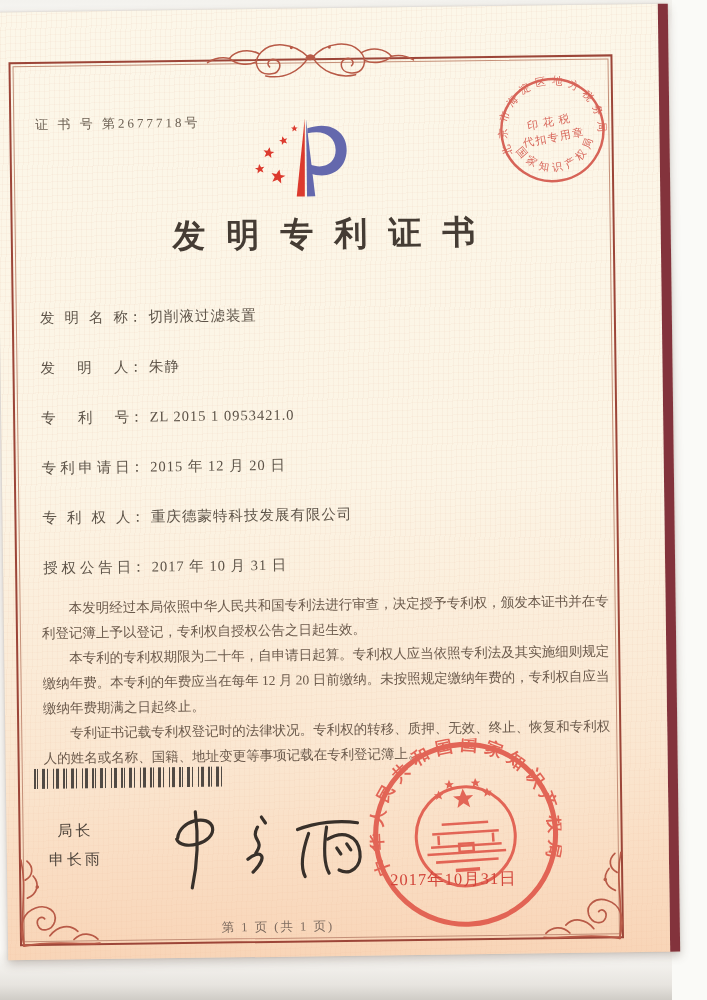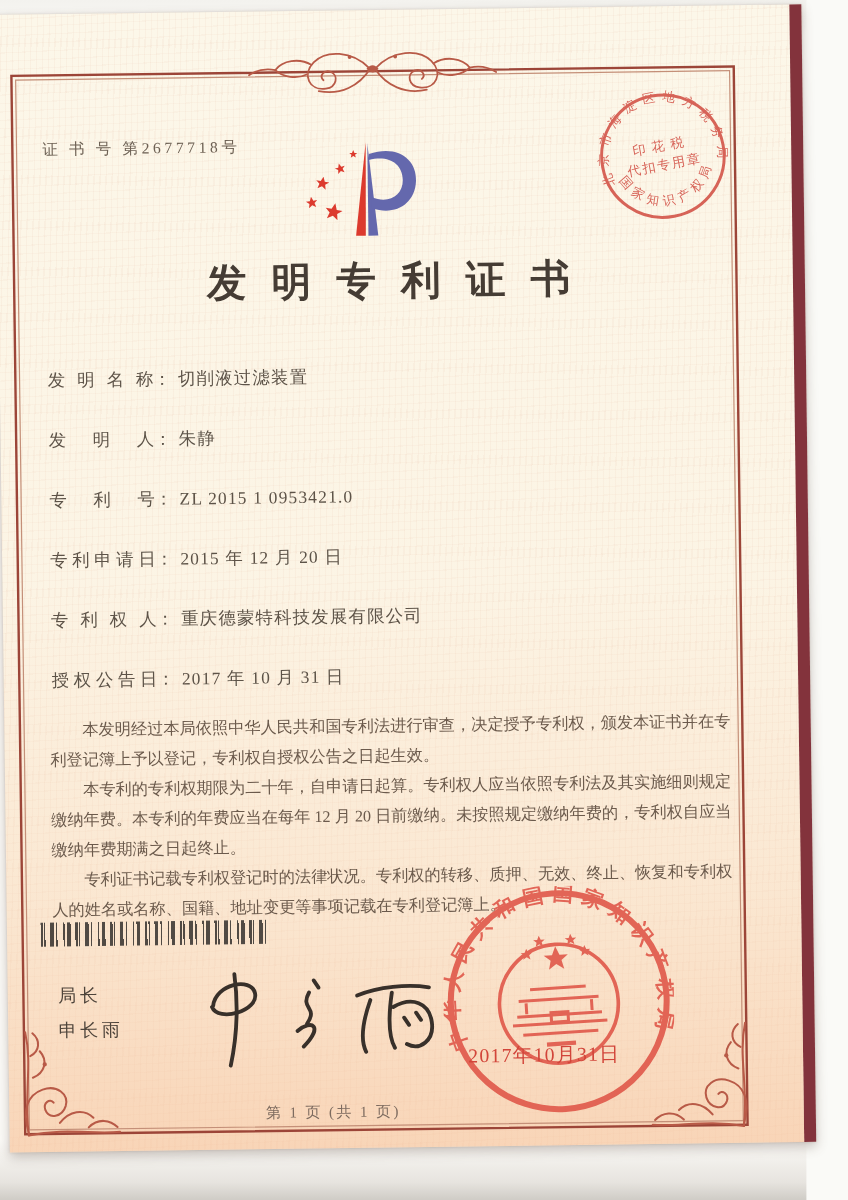--- a/index.html
+++ b/index.html
@@ -36,21 +36,21 @@
   .paras{left:38px;top:584px;width:578px;color:#6b5a4c;font-size:13.5px;line-height:25px;}
   .paras p{margin:0;text-indent:2em;}
   .barcode{left:28px;top:757px;width:190px;height:20px;opacity:.85;
     background:repeating-linear-gradient(90deg,
       #332f2c 0 2px, transparent 2px 3px,
       #332f2c 3px 4px, transparent 4px 8px,
       #332f2c 8px 11px, transparent 11px 13px,
       #332f2c 13px 14px, transparent 14px 19px,
       #332f2c 19px 20px, transparent 20px 22px,
       #332f2c 22px 25px, transparent 25px 29px);}
-  .signer{left:42px;top:805px;font-size:15px;line-height:29px;letter-spacing:3px;color:#4e443b;}
+  .signer{left:42px;top:805px;font-size:15px;line-height:29px;letter-spacing:3px;color:#4e443b;text-align:center;}
   .sig{left:145px;top:788px;width:215px;height:95px;}
   .seal{left:363px;top:732px;width:192px;height:192px;opacity:.9;}
   .seal-date{left:383px;top:862px;font-size:16.5px;letter-spacing:1px;color:#d2453a;z-index:3;}
   .footer{left:120px;top:910px;width:300px;text-align:center;font-size:12.5px;
           letter-spacing:2px;color:#7d6b5f;}
   .tax-stamp{left:499px;top:69px;width:112px;height:112px;opacity:.88;}
   .orn-top{left:209px;top:30px;width:210px;height:48px;}
   .orn-corner{width:88px;height:98px;bottom:8px;}
   .orn-bl{left:6px;}
   .orn-br{right:40px;}

